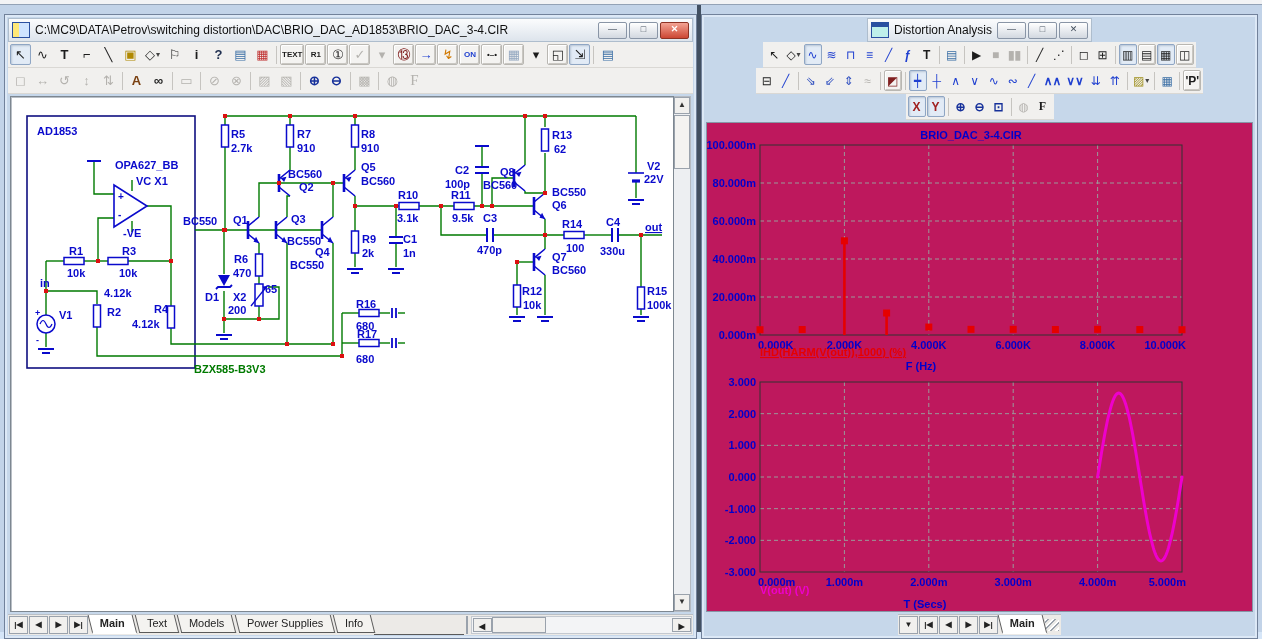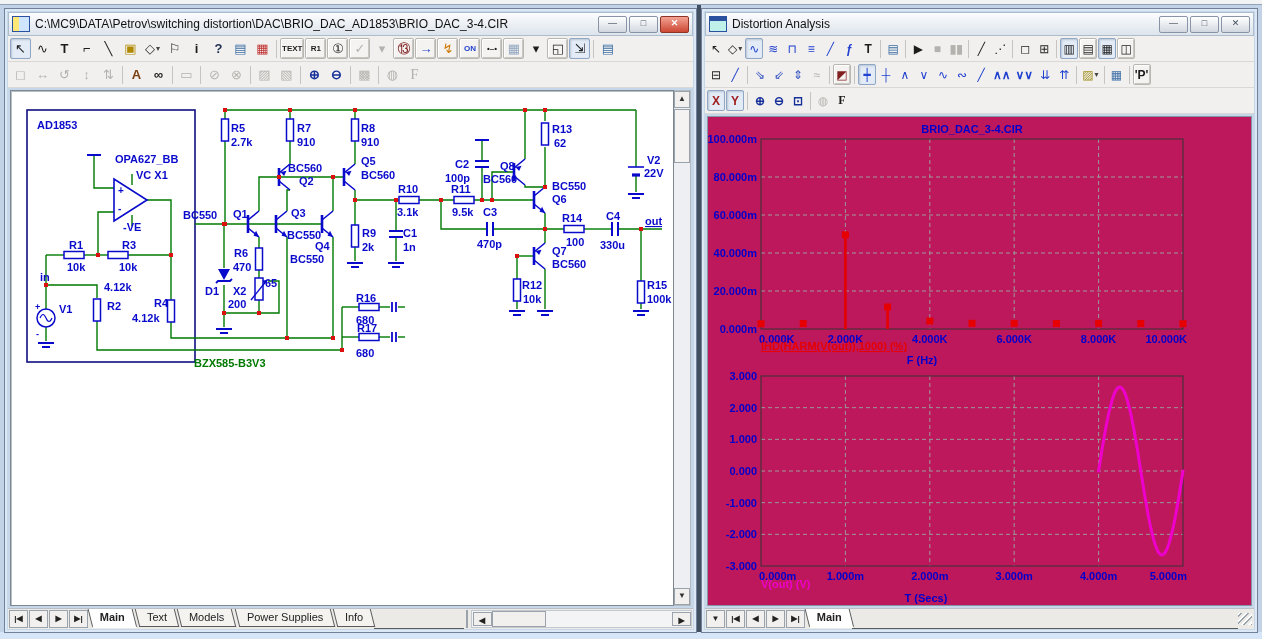--- a/index.html
+++ b/index.html
@@ -1,22 +1,22 @@
 <!DOCTYPE html>
 <html><head>
 <meta charset="utf-8">
 <style>
   html,body{margin:0;padding:0;}
   body{width:1262px;height:639px;position:relative;background:#c2d3e8;font-family:"Liberation Sans",sans-serif;overflow:hidden;}
   .topstrip{position:absolute;left:0;top:0;width:1262px;height:4px;background:#f2f3f5;border-bottom:1px solid #93a2b6;}
   .seam{position:absolute;left:697px;top:5px;width:4px;height:627px;background:#425062;}
   .bottomstrip{position:absolute;left:0;top:632px;width:1262px;height:7px;background:#d6e6f8;}
-  .window{position:absolute;top:8px;height:625px;background:#c6d7ea;border:1px solid #71819a;box-shadow:inset 0 0 0 2px #dce8f6;display:flex;flex-direction:column;padding:3px;box-sizing:border-box;}
+  .window{position:absolute;top:14px;height:625px;background:#c6d7ea;border:1px solid #71819a;box-shadow:inset 0 0 0 2px #dce8f6;display:flex;flex-direction:column;padding:3px;box-sizing:border-box;}
   #win-left{left:4px;width:693px;}
-  #win-right{left:701px;width:557px;}
+  #win-right{left:701px;width:557px;align-items:center;}
   .titlebar{height:22px;flex:0 0 22px;display:flex;align-items:center;gap:5px;padding:0 3px;background:linear-gradient(#fbfcfd,#dde4ec);border:1px solid #aebdcd;font-size:12px;color:#101010;}
   .wtitle{white-space:nowrap;overflow:hidden;}
   .winbtns{margin-left:auto;display:flex;gap:2px;}
   .winbtn{width:27px;height:15px;border:1px solid #8995a6;border-radius:2px;background:linear-gradient(#ffffff,#d2d8e0);font-size:9px;line-height:13px;text-align:center;color:#45505e;}
   .winbtn.close-active{background:linear-gradient(#f3a393,#cc4734);border-color:#8e3325;color:#fff;font-weight:bold;}
   .wicon{width:16px;height:14px;flex:0 0 16px;border:1px solid #2a50a0;background:
     linear-gradient(90deg,#ffe878 0 6px,#cfe4ff 6px),#e8f2ff;position:relative;}
   .wicon.chart{background:linear-gradient(#2a50a0 0 4px,#bff0ea 4px);}
   .toolbar{flex:0 0 25px;height:25px;background:#f1f0ee;border-bottom:1px solid #dad8d4;display:flex;align-items:center;padding:0 2px;gap:1px;overflow:hidden;}
   .tbtn{min-width:21px;height:21px;display:flex;align-items:center;justify-content:center;font-size:13px;color:#1c1c1c;border:1px solid transparent;border-radius:2px;box-sizing:border-box;padding:0 1px;}

